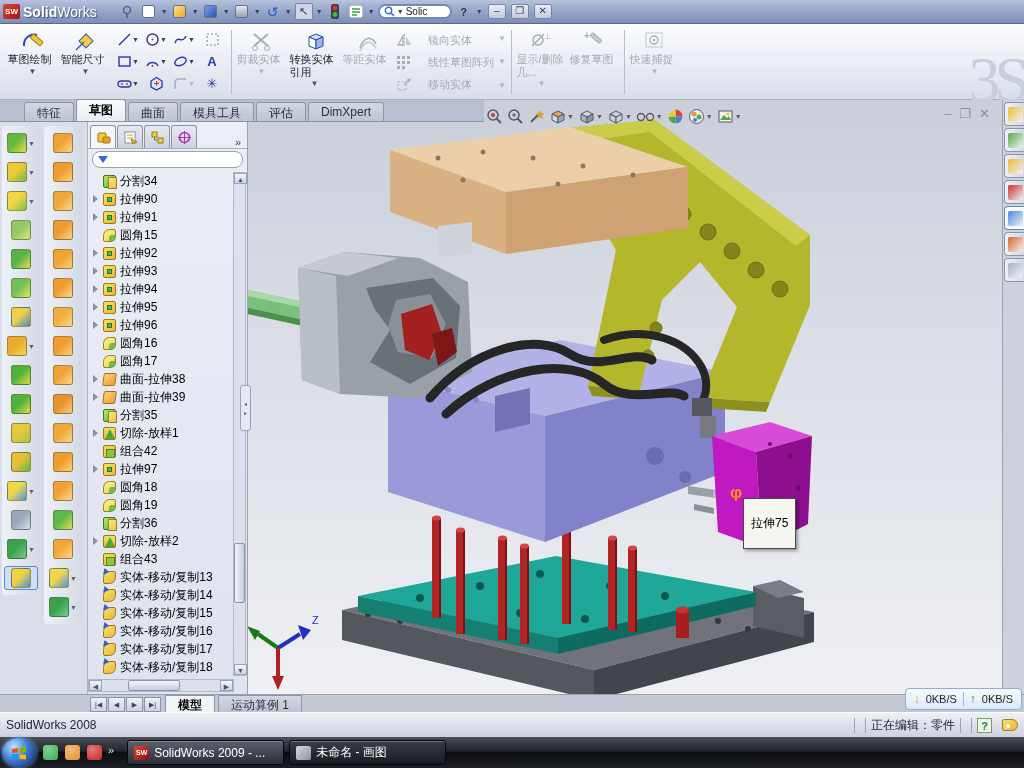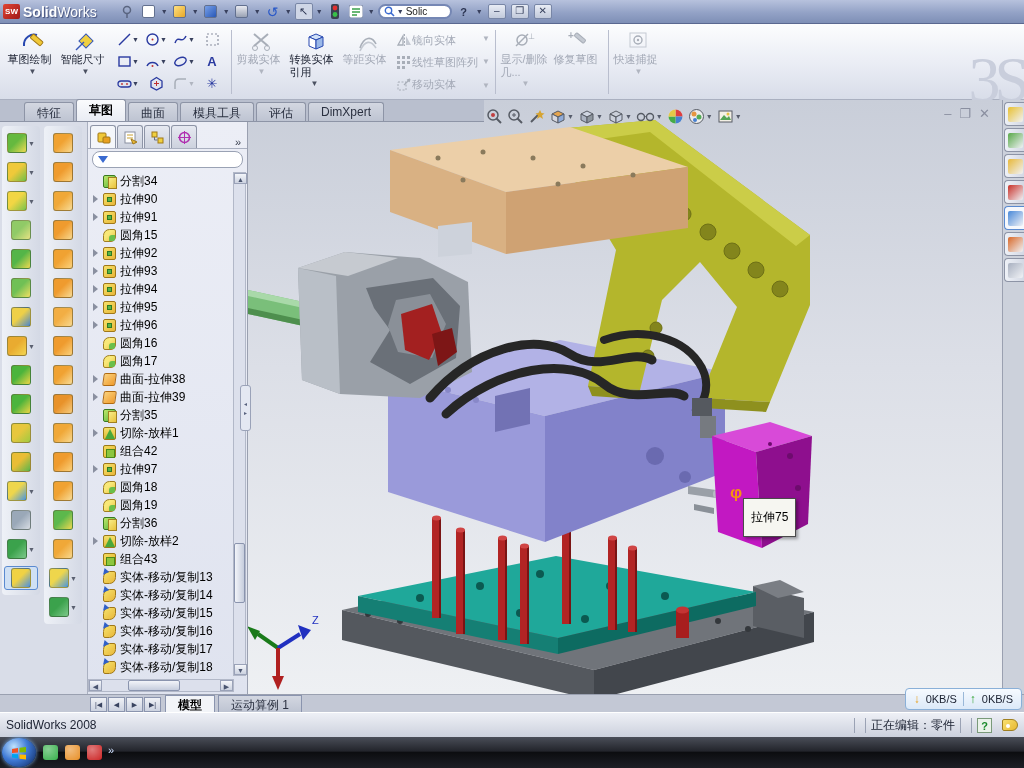--- a/index.html
+++ b/index.html
@@ -33,21 +33,21 @@
   .cmb .cml{font-size:11px;line-height:1.15;text-align:left;color:#1a2030;word-break:break-all;width:50px;}
   .cmb.dis .cml{color:#a3a9b6;}
   .cmb .dd{font-size:8px;color:#4a5060;margin-top:1px;}
   .cmb.dis .dd{color:#b0b5c0;}
   .cmi{width:26px;height:24px;display:flex;align-items:center;justify-content:center;}
   .vsep{width:1px;background:#b9bece;margin:3px 3px;}
   #skgrid{display:grid;grid-template-columns:repeat(4,28px);grid-template-rows:repeat(3,22px);
     margin:1px 2px;align-items:center;justify-items:center;}
   .skb{display:flex;align-items:center;}
   .stackcol{display:flex;flex-direction:column;justify-content:space-between;padding:3px 0;margin:0 2px;}
-  .strow{display:flex;align-items:center;gap:0;height:20px;}
+  .strow{display:flex;align-items:center;gap:16px;height:20px;}
   .strow .stl{font-size:11px;color:#a3a9b6;white-space:nowrap;}
   .stgdd{display:flex;flex-direction:column;justify-content:space-around;color:#b0b5c0;font-size:8px;padding:0 2px;}
   #watermark{position:absolute;right:0;top:26px;font-family:"Liberation Serif",serif;
     font-size:64px;color:#c9cedc;line-height:0.95;letter-spacing:-6px;}
 
   
   #tabrow{position:absolute;left:0;top:100px;width:484px;height:22px;background:#b9bfce;
     display:flex;align-items:flex-end;padding-left:24px;gap:2px;border-bottom:1px solid #8d94a6;z-index:6;}
   .rtab{font-size:12px;color:#2a3040;background:linear-gradient(180deg,#d3d7e1,#bec4d2);
     border:1px solid #8d94a6;border-bottom:none;padding:2px 12px;height:19px;border-radius:3px 3px 0 0;}
@@ -113,21 +113,21 @@
     align-items:center;justify-content:center;font-size:6px;color:#5a6480;gap:2px;}
 
   
   #viewport{position:absolute;left:248px;top:100px;width:754px;height:594px;
     background:linear-gradient(180deg,#c9ced9 0%,#dcdfe7 45%,#eef0f3 100%);overflow:hidden;}
   #headsup{position:absolute;left:238px;top:8px;display:flex;align-items:center;gap:4px;opacity:.9;}
   .hub{display:flex;align-items:center;gap:1px;}
   .hub .dd{font-size:7px;color:#4a5060;}
   #docbtns{position:absolute;right:12px;top:6px;display:flex;gap:8px;font-size:13px;color:#8a8fa0;}
   #tooltip{position:absolute;left:495px;top:398px;background:#f6f6f1;border:1px solid #4a4a4a;
-    box-shadow:2px 2px 3px rgba(0,0,0,.35);font-size:12px;color:#000;padding:10px 7px;z-index:5;}
+    box-shadow:2px 2px 3px rgba(0,0,0,.35);font-size:12px;color:#000;padding:16px 7px;z-index:5;}
 
   
   #taskpane{position:absolute;left:1002px;top:100px;width:22px;height:594px;background:#ccd1db;
     border-left:1px solid #9aa0b0;}
   .tpb{position:relative;width:21px;height:24px;margin:2px 0 2px 1px;background:linear-gradient(90deg,#eef1f7,#d2d7e3);
     border:1px solid #8d94a6;border-right:none;border-radius:4px 0 0 4px;display:flex;align-items:center;justify-content:center;}
   .tpb.act{background:#f6f8fc;border-color:#5a8ad0;}
   .tpb .ic{width:15px;height:15px;border-radius:2px;}
 
   
@@ -1079,13 +1079,23 @@
       <path d="M1,9 L7,9.3 L7,13.5 L1,12.5 Z" fill="#00a4ef"></path>
         <path d="M8.5,9.4 L15,9.7 L15,14.5 L8.5,13.7 Z" fill="#ffb900"></path>
     </svg>
   </div>
   <span id="qlaunch" style="display:flex;align-items:center;">
       <span class="qlico" style="background: radial-gradient(circle at 35% 30%, rgba(255, 255, 255, 0.4), transparent), rgb(56, 176, 76);"></span>
       <span class="qlico" style="background: radial-gradient(circle at 35% 30%, rgba(255, 255, 255, 0.4), transparent), rgb(232, 144, 40);"></span>
       <span class="qlico" style="background: radial-gradient(circle at 35% 30%, rgba(255, 255, 255, 0.4), transparent), rgb(204, 36, 36);"></span>
     </span>
   <span id="qlmore">»</span>
+  <span id="taskbtns" style="display:flex;">
+      <div class="taskbtn act">
+        <span class="tbico" style="background: linear-gradient(135deg, rgb(224, 68, 52), rgb(138, 16, 16));">SW</span>
+        <span>SolidWorks 2009 - ...</span>
+      </div>
+      <div class="taskbtn">
+        <span class="tbico" style="background: linear-gradient(135deg, rgb(216, 220, 228), rgb(138, 146, 160));"></span>
+        <span>未命名 - 画图</span>
+      </div>
+    </span>
 </div>
 
 </body></html>

